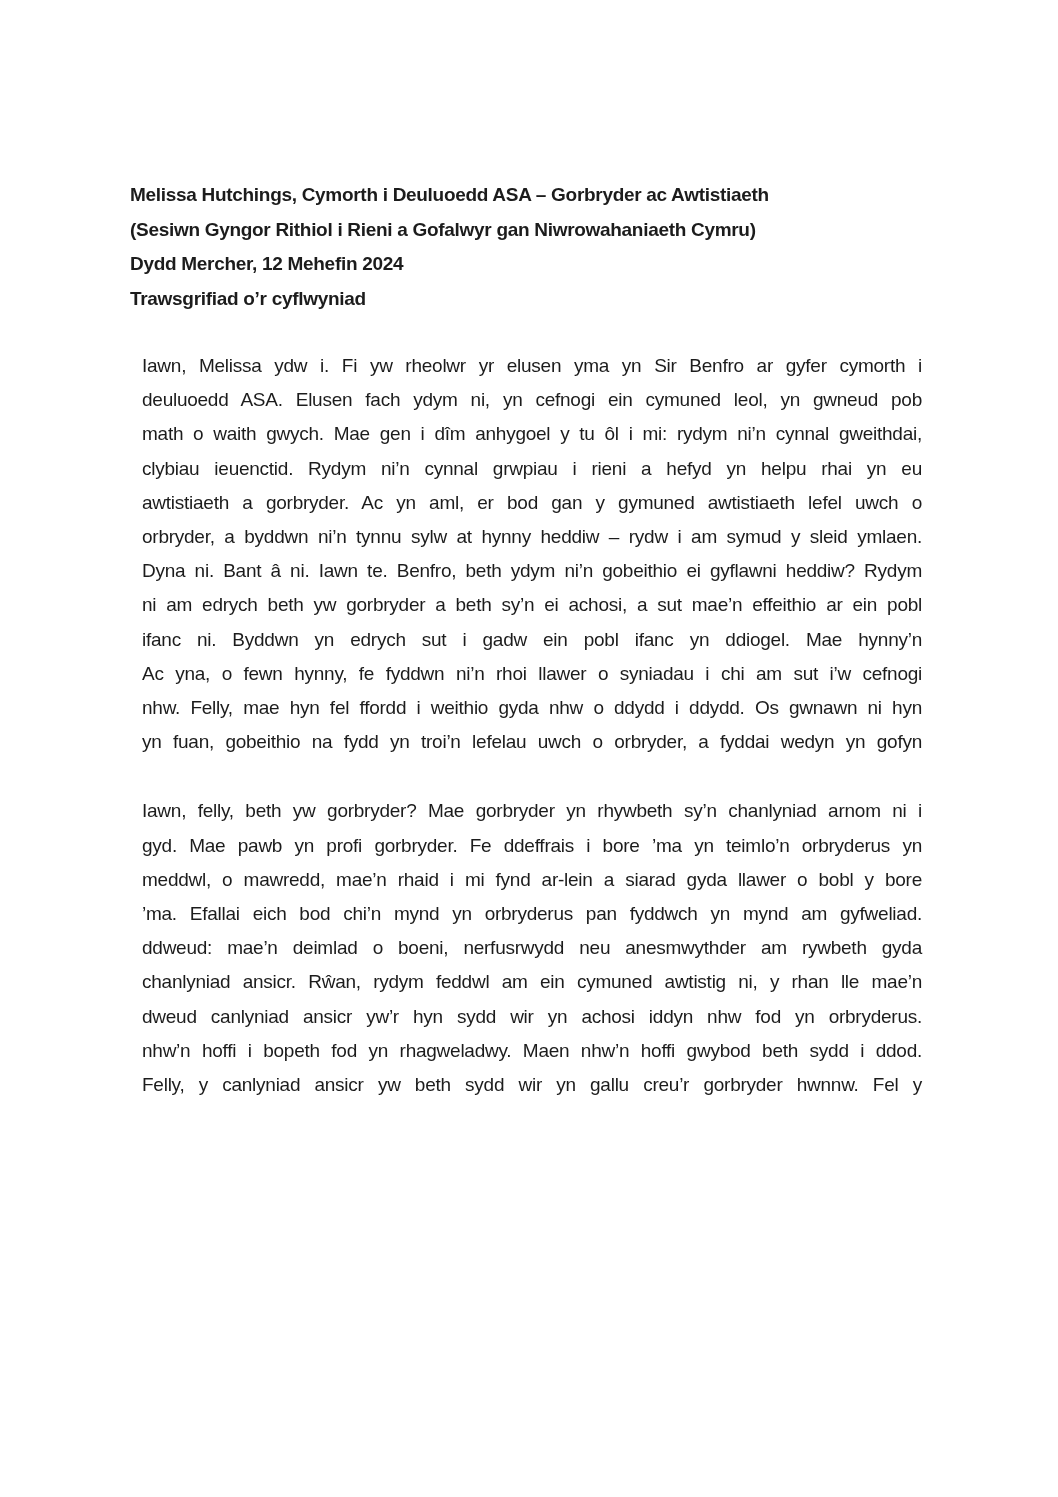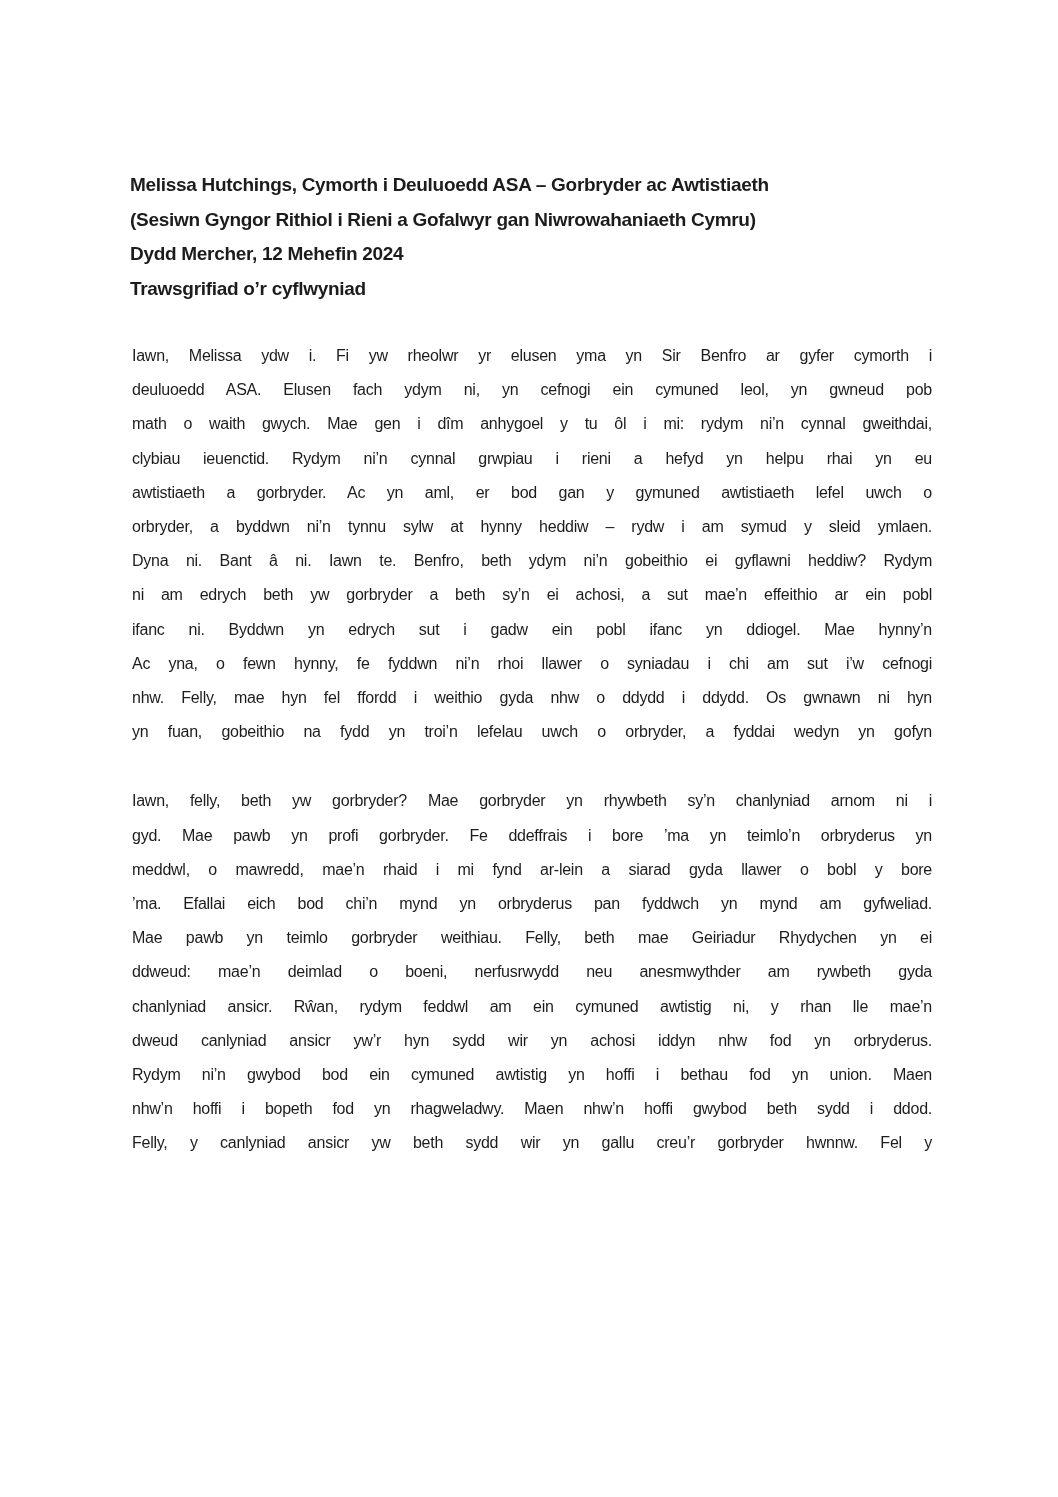--- a/index.html
+++ b/index.html
@@ -11,39 +11,39 @@
       width: 1058px;
       height: 1497px;
       position: relative;
       overflow: hidden;
       font-family: "Liberation Sans", sans-serif;
       color: #1c1c1c;
     }
     .page {
       position: absolute;
       left: 130px;
-      top: 168px;
+      top: 178px;
       width: 804px;
     }
     .heading-block {
       margin: 0;
     }
     .heading-line {
       font-weight: bold;
       font-size: 19px;
       line-height: 34.5px;
       letter-spacing: -0.3px;
       white-space: nowrap;
       display: block;
     }
     .para {
-      font-size: 16px;
+      font-size: 19px;
       line-height: 34.2px;
       letter-spacing: -0.25px;
-      margin: 2px;
+      margin: 12px;
     }
     .para .line {
       display: block;
       text-align: justify;
       text-align-last: justify;
       white-space: nowrap;
     }
     .para .line.last {
       text-align-last: left;
     }
@@ -73,21 +73,19 @@
       <span class="line">ifanc ni. Byddwn yn edrych sut i gadw ein pobl ifanc yn ddiogel. Mae hynny’n</span>
       <span class="line">Ac yna, o fewn hynny, fe fyddwn ni’n rhoi llawer o syniadau i chi am sut i’w cefnogi</span>
       <span class="line">nhw. Felly, mae hyn fel ffordd i weithio gyda nhw o ddydd i ddydd. Os gwnawn ni hyn</span>
       <span class="line">yn fuan, gobeithio na fydd yn troi’n lefelau uwch o orbryder, a fyddai wedyn yn gofyn</span>
     </p>
   <p class="para para-2">
       <span class="line">Iawn, felly, beth yw gorbryder? Mae gorbryder yn rhywbeth sy’n chanlyniad arnom ni i</span>
       <span class="line">gyd. Mae pawb yn profi gorbryder. Fe ddeffrais i bore ’ma yn teimlo’n orbryderus yn</span>
       <span class="line">meddwl, o mawredd, mae’n rhaid i mi fynd ar-lein a siarad gyda llawer o bobl y bore</span>
       <span class="line">’ma. Efallai eich bod chi’n mynd yn orbryderus pan fyddwch yn mynd am gyfweliad.</span>
-      <span class="line">Mae pawb yn teimlo gorbryder weithiau. Felly, beth mae Geiriadur Rhydychen yn ei</span>
       <span class="line">ddweud: mae’n deimlad o boeni, nerfusrwydd neu anesmwythder am rywbeth gyda</span>
       <span class="line">chanlyniad ansicr. Rŵan, rydym feddwl am ein cymuned awtistig ni, y rhan lle mae’n</span>
       <span class="line">dweud canlyniad ansicr yw’r hyn sydd wir yn achosi iddyn nhw fod yn orbryderus.</span>
-      <span class="line">Rydym ni’n gwybod bod ein cymuned awtistig yn hoffi i bethau fod yn union. Maen</span>
       <span class="line">nhw’n hoffi i bopeth fod yn rhagweladwy. Maen nhw’n hoffi gwybod beth sydd i ddod.</span>
       <span class="line">Felly, y canlyniad ansicr yw beth sydd wir yn gallu creu’r gorbryder hwnnw. Fel y</span>
     </p>
 </div>
 
 </body></html>

